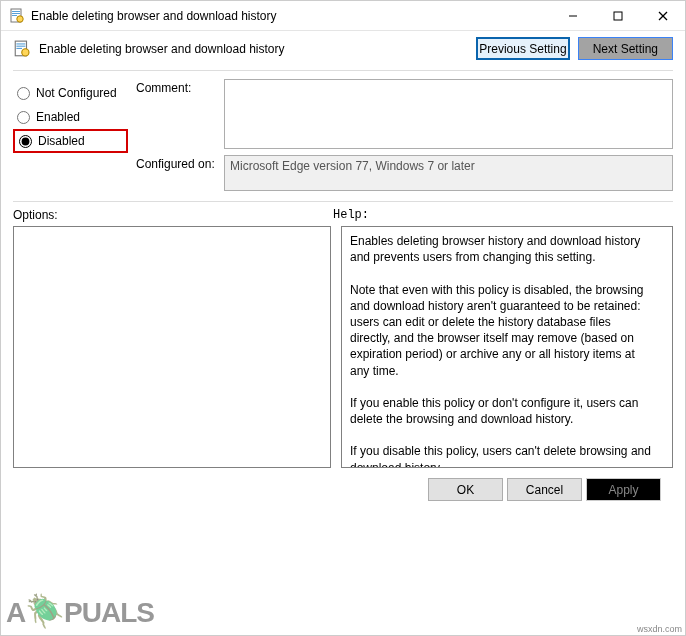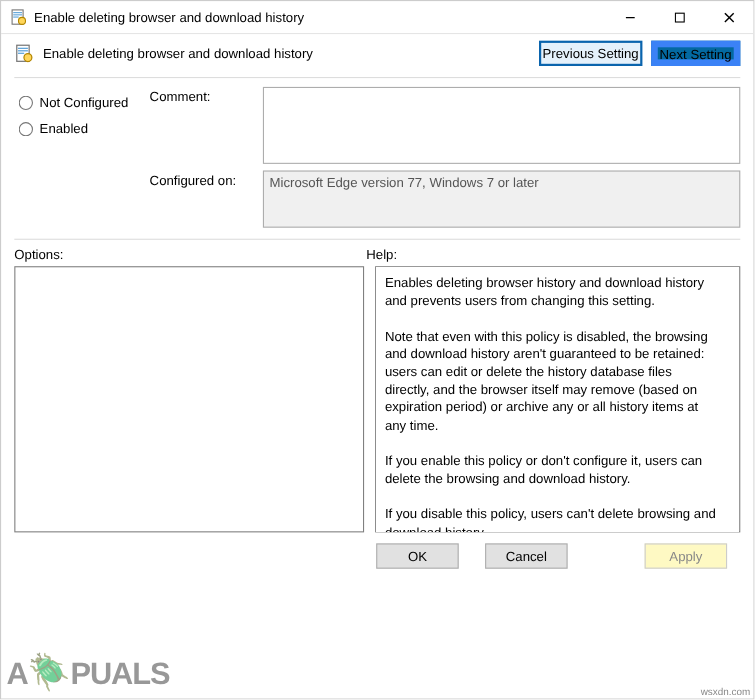--- a/index.html
+++ b/index.html
@@ -65,23 +65,23 @@
       display: flex;
       align-items: center;
       justify-content: center;
     }
     .policy-title {
       flex: 1;
       font-size: 12px;
     }
     .navbtn {
       height: 23px;
-      padding: 0 2px;
-      background: #0369a1;
-      border: 6px solid #3b82f6;
+      padding: 0 14px;
+      background: #a3a3a3;
+      border: 1px solid #3b82f6;
       font-family: inherit;
       font-size: 12px;
       cursor: pointer;
     }
     .navbtn.sel {
       border: 2px solid #0a64ad;
       background: #e5f1fb;
       padding: 0 1px;
     }
     .hr { height: 1px; background: #ddd; margin: 4px 0 8px 0; }
@@ -111,91 +111,90 @@
     }
     .fieldcol {
       flex: 1;
       display: flex;
       flex-direction: column;
       gap: 6px;
     }
     .labeledrow {
       display: flex;
       align-items: flex-start;
-      gap: 21px;
+      gap: 6px;
     }
     .field-label {
       width: 82px;
       padding-top: 2px;
       font-size: 12px;
     }
     .tbox {
       flex: 1;
       border: 1px solid #adadad;
       background: #fff;
       font-family: inherit;
       font-size: 12px;
       resize: none;
       padding: 3px 20px 3px 5px;
       overflow-y: scroll;
     }
     .comment-box { height: 70px; }
     .support-box {
-      height: 52px;
+      height: 36px;
       background: #f0f0f0;
       color: #555;
     }
 
     .hr2 { height: 1px; background: #ddd; margin: 10px 0 6px 0; }
 
     .midlabels {
       display: flex;
       margin-bottom: 4px;
     }
     .midlabels .left { width: 320px; }
-    .midlabels .right { flex: 1; }
+    .midlabels .right { flex: 1; font-family: Liberation Mono, monospace; }
 
     .panes {
       display: flex;
       gap: 10px;
       height: 242px;
     }
     .pane {
       border: 1px solid #808080;
       background: #fff;
       padding: 6px 18px 6px 8px;
       font-size: 12px;
       overflow-y: scroll;
       line-height: 1.35;
     }
     .pane.options { width: 318px; }
     .pane.help { flex: 1; white-space: pre-wrap; }
 
     .footer {
       display: flex;
       justify-content: flex-end;
-      gap: 24px;
+      gap: 4px;
       padding: 10px 12px 0 0;
       align-items: flex-end;
     }
     .btn {
       width: 75px;
       height: 23px;
       background: #e1e1e1;
       border: 1px solid #adadad;
       font-family: inherit;
       font-size: 12px;
       cursor: pointer;
     }
     .btn.disabled {
       color: #888;
-      background: #fef9c3;
+      background: #000000;
       border-color: #ccc;
       cursor: default;
-      margin-left: 46px;
     }
 
     .watermark {
       position: absolute;
       left: 6px;
       bottom: 6px;
       font-size: 28px;
       font-weight: 700;
       color: #444;
       opacity: 0.55;
@@ -270,20 +269,24 @@
     <div class="toprow">
       <div class="radiocol">
         <label class="radio-item">
           <input type="radio" name="state" style="">
           <span>Not Configured</span>
         </label>
         <label class="radio-item">
           <input type="radio" name="state" style="">
           <span>Enabled</span>
         </label>
+        <label class="radio-item highlighted">
+          <input type="radio" name="state" checked="" style="">
+          <span>Disabled</span>
+        </label>
       </div>
 
       <div class="fieldcol">
         <div class="labeledrow">
           <div class="field-label">Comment:</div>
           <textarea class="tbox comment-box" style=""></textarea>
         </div>
         <div class="labeledrow">
           <div class="field-label">Configured on:</div>
           <textarea class="tbox support-box" readonly="" style="">Microsoft Edge version 77, Windows 7 or later</textarea>

